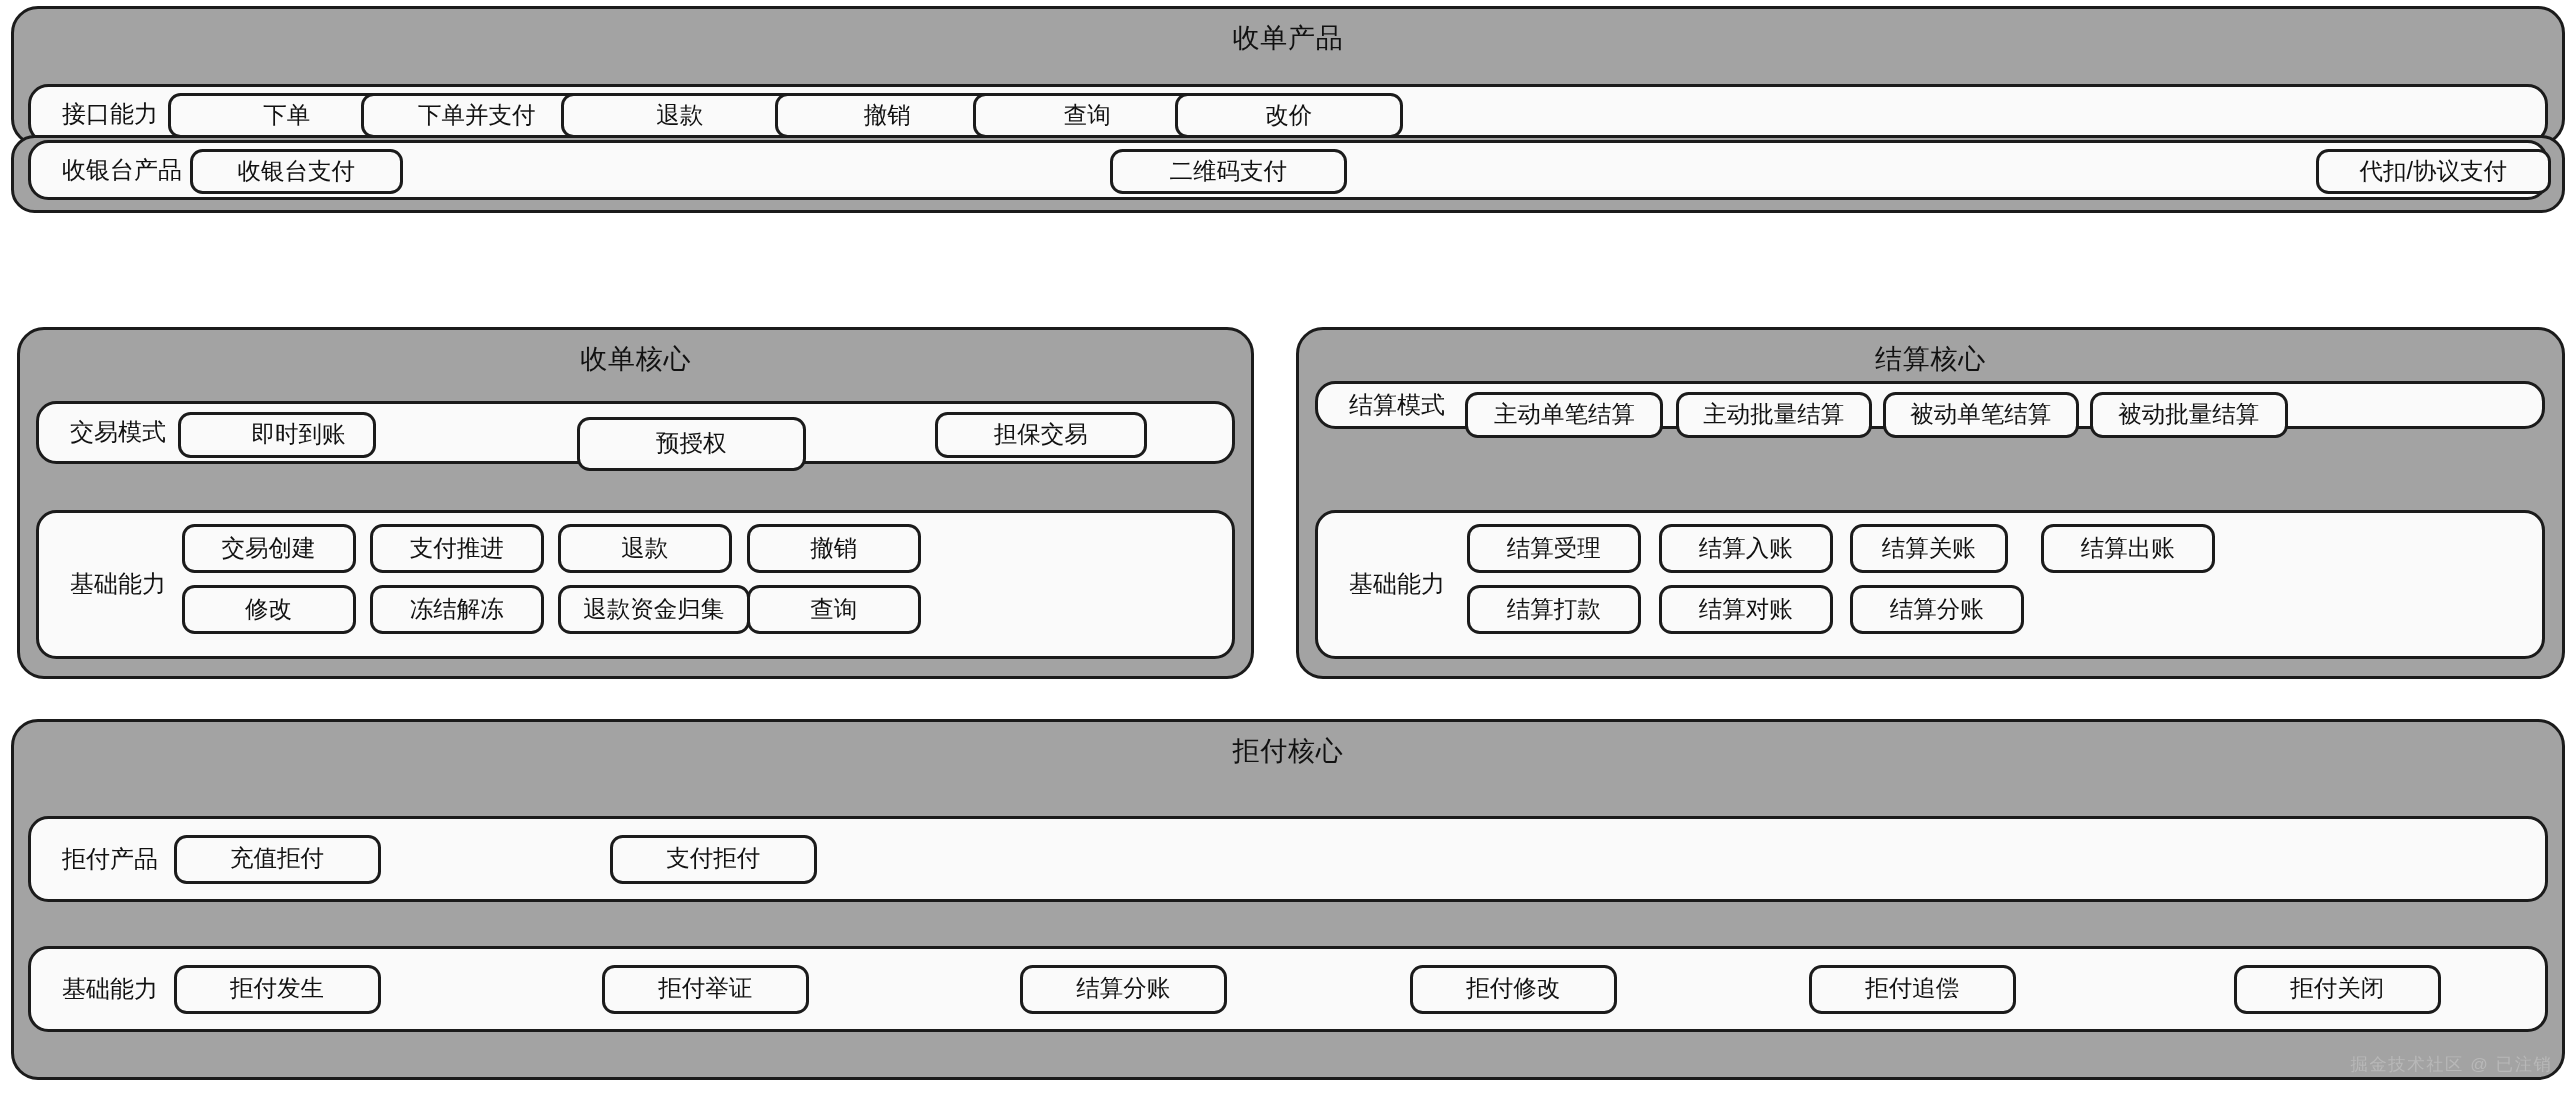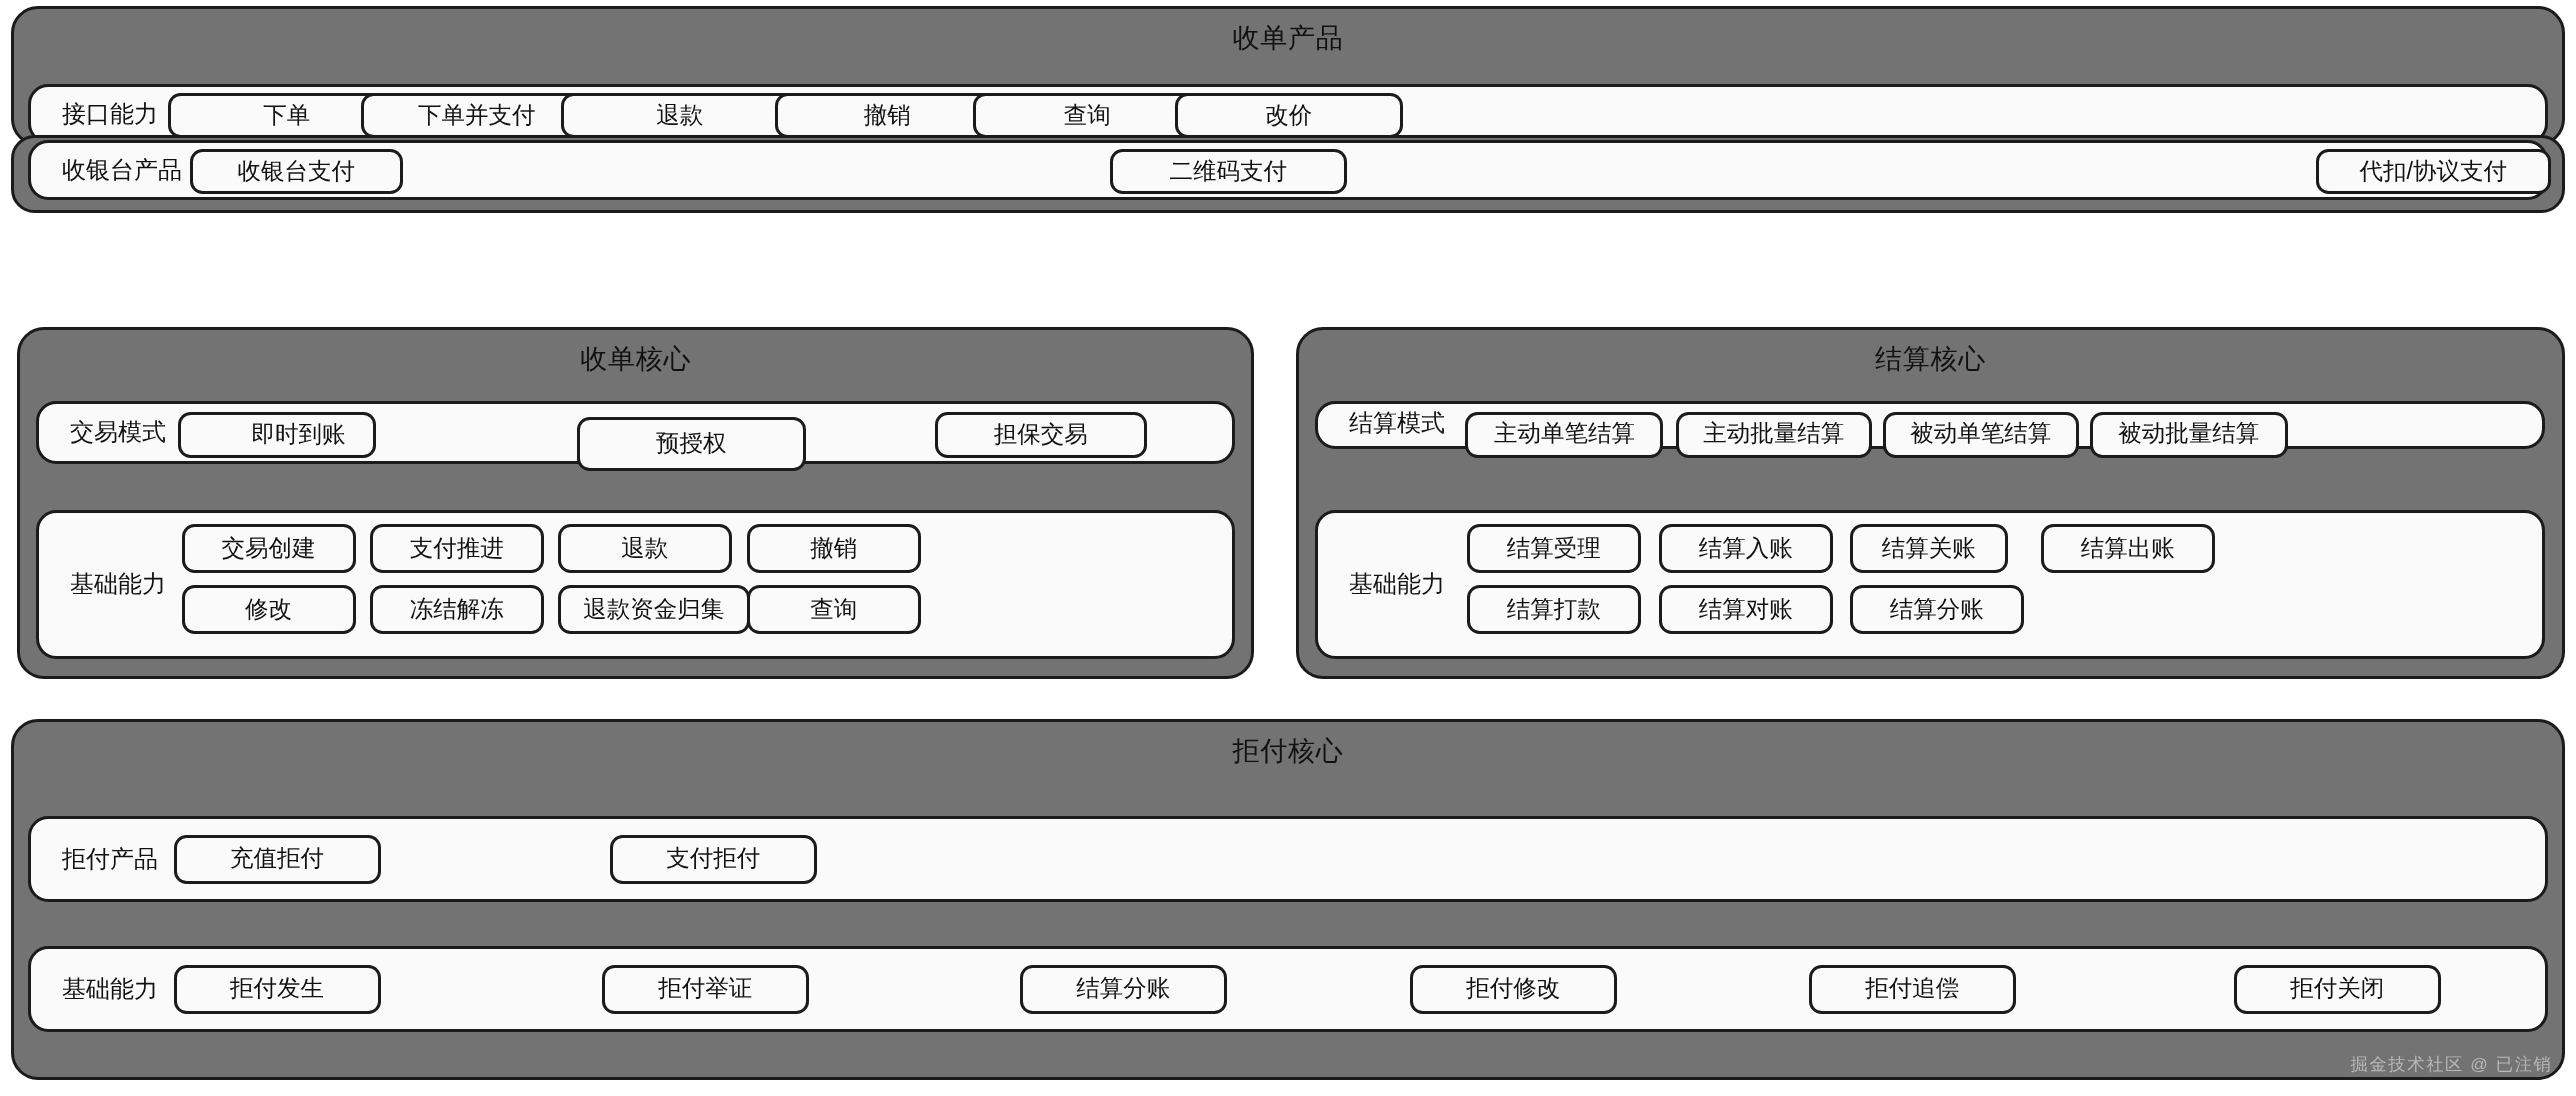--- a/index.html
+++ b/index.html
@@ -12,21 +12,21 @@
     position: relative;
     width: 2576px;
     height: 1096px;
     background: #ffffff;
     overflow: hidden;
   }
 
   
   .group {
     position: absolute;
-    background: #737373;
+    background: #a3a3a3;
     border: 3.9px solid #1b1b1b;
     border-radius: 27px;
   }
   .group-title {
     width: 100%;
     text-align: center;
     font-size: 27px;
     color: #111;
     font-weight: 400;
     letter-spacing: 0.8px;
@@ -144,21 +144,21 @@
       <div class="chip" style="left:196px; top:72px; width:174px; height:49px;">冻结解冻</div>
       <div class="chip" style="left:384px; top:72px; width:192px; height:49px;">退款资金归集</div>
       <div class="chip" style="left:573px; top:72px; width:174px; height:49px;">查询</div>
     </div>
   </div>
 
   <div class="group" style="left:1296px; top:327px; width:1269px; height:352px;">
     <div class="group-title">结算核心</div>
   </div>
 
-  <div class="row" style="left:1315px; top:401px; width:1230px; height:48px;font-family:Liberation Mono, monospace;">
+  <div class="row" style="left:1315px; top:381px; width:1230px; height:48px;">
     <div class="row-label">结算模式</div>
     <div class="row-body">
       <div class="chip" style="left:12.6px; top:7.8px; width:198px; height:46px;">主动单笔结算</div>
       <div class="chip" style="left:223px; top:7.8px; width:196px; height:46px;">主动批量结算</div>
       <div class="chip" style="left:430px; top:7.8px; width:196px; height:46px;">被动单笔结算</div>
       <div class="chip" style="left:637px; top:7.8px; width:198px; height:46px;">被动批量结算</div>
     </div>
   </div>
 
   <div class="row two-line" style="left:1315px; top:510px; width:1230px; height:149px;">

